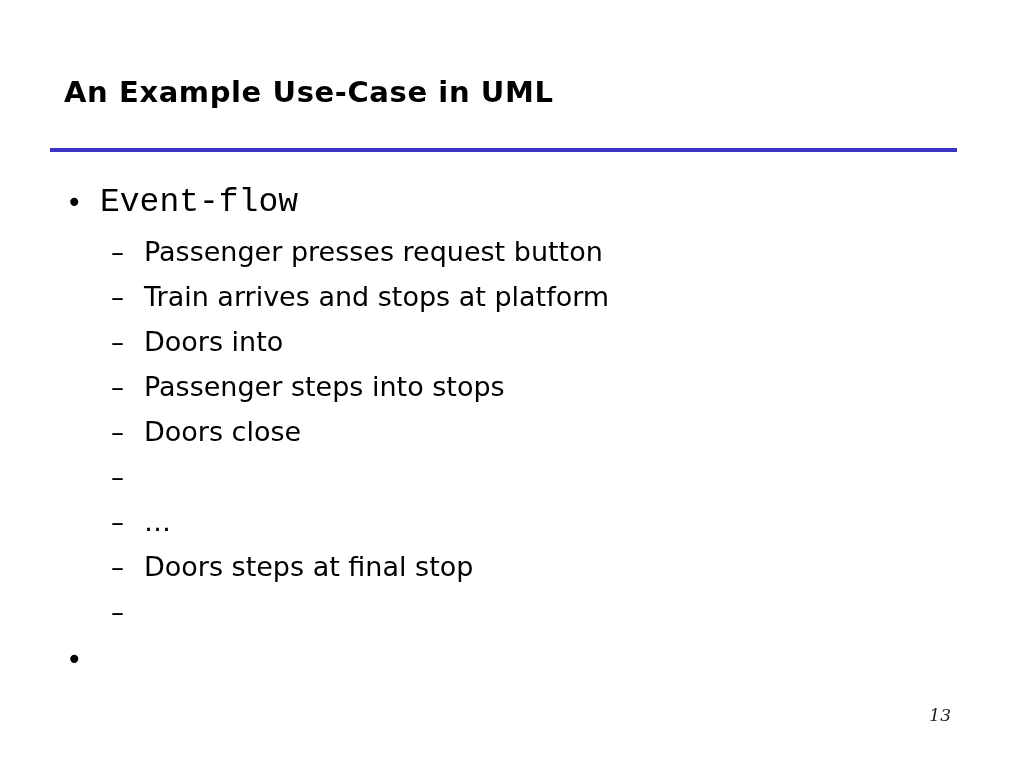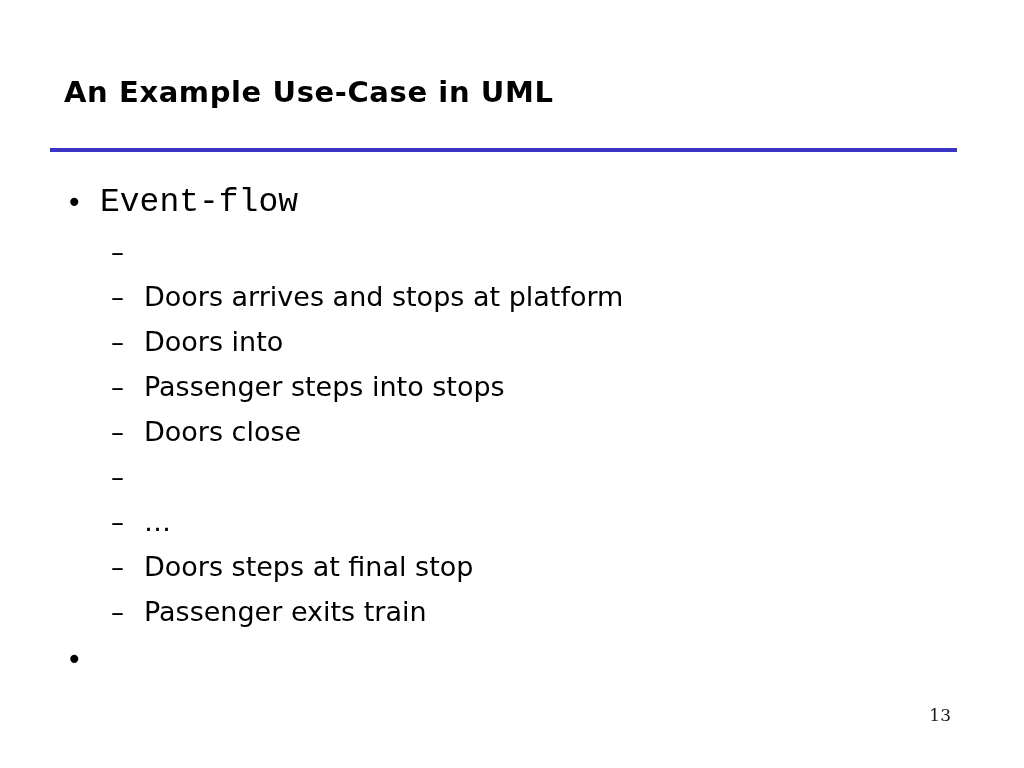--- a/index.html
+++ b/index.html
@@ -101,45 +101,47 @@
   }
 
   
   .page-number {
     position: absolute;
     right: 73px;
     bottom: 43px;
     font-family: "DejaVu Serif", serif;
     font-size: 17px;
     color: #1a1a1a;
+    font-style: italic;
   }
 </style>
 </head>
 <body>
 
 <div class="slide">
 
   <div class="slide-title">An Example Use-Case in UML</div>
 
   <div class="title-rule"></div>
 
   <div class="body-list">
 
     <div class="lvl1">
       <span class="marker">•</span>
       <span class="txt">Event-flow</span>
     </div>
 
     <div class="lvl2">
       <span class="marker">–</span>
+      <span class="txt">Passenger presses request button</span>
     </div>
 
     <div class="lvl2">
       <span class="marker">–</span>
-      <span class="txt">Doors arrives and stops at platform</span>
+      <span class="txt">Train arrives and stops at platform</span>
     </div>
 
     <div class="lvl2">
       <span class="marker">–</span>
       <span class="txt">Doors into</span>
     </div>
 
     <div class="lvl2">
       <span class="marker">–</span>
       <span class="txt">Passenger steps into stops</span>
@@ -159,21 +161,20 @@
       <span class="txt">…</span>
     </div>
 
     <div class="lvl2">
       <span class="marker">–</span>
       <span class="txt">Doors steps at final stop</span>
     </div>
 
     <div class="lvl2">
       <span class="marker">–</span>
-      <span class="txt">Passenger exits train</span>
     </div>
 
     <div class="lvl1">
       <span class="marker">•</span>
     </div>
 
   </div>
 
   <div class="page-number">13</div>
 

